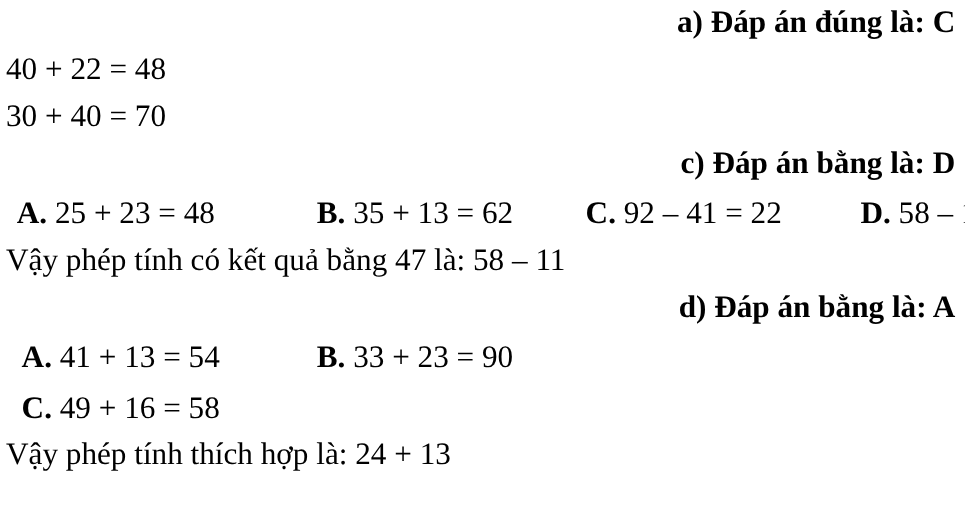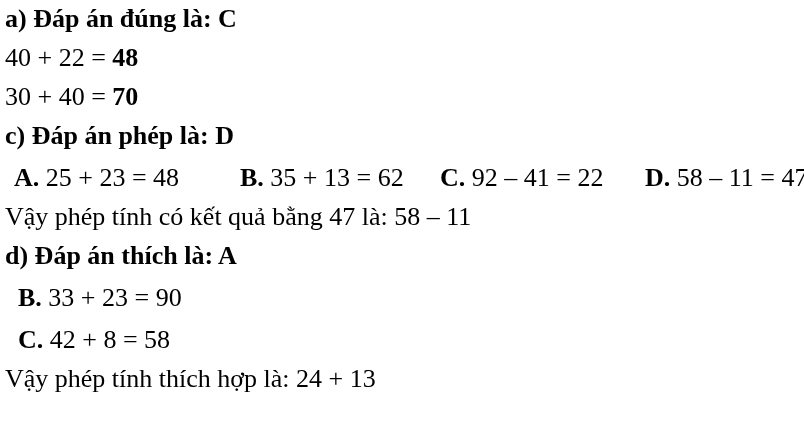--- a/index.html
+++ b/index.html
@@ -19,32 +19,34 @@
     padding: 6px 8px 0 5px;
     box-sizing: border-box;
   }
   .line {
     margin: 0 0 13px 0;
     line-height: 26px;
     white-space: nowrap;
   }
   .heading {
     font-weight: bold;
+    text-align: right;
   }
   .result {
-    font-weight: bold;
+    font-weight: normal;
   }
   .opt-label {
     font-weight: bold;
   }
   .options-row {
     display: grid;
     margin: 16px 0 13px 0;
     line-height: 26px;
     white-space: nowrap;
+    gap: 24px;
   }
   .options-4 {
     padding-left: 9px;
     grid-template-columns: 226px 200px 205px auto;
   }
   .options-2 {
     padding-left: 13px;
     grid-template-columns: 222px auto;
   }
   .option {
@@ -54,31 +56,32 @@
 </head>
 <body>
 
 <div class="doc">
 
   <p class="line heading">a) Đáp án đúng là: C</p>
   <p class="line"><span>40 + 22 = </span><span class="result">48</span></p>
 
   <p class="line"><span>30 + 40 = </span><span class="result">70</span></p>
 
-  <p class="line heading">c) Đáp án phép là: D</p>
+  <p class="line heading">c) Đáp án bằng là: D</p>
   <div class="options-row options-4">
     <span class="option"><span class="opt-label">A.</span> <span>25 + 23 = 48</span></span>
     <span class="option"><span class="opt-label">B.</span> <span>35 + 13 = 62</span></span>
     <span class="option"><span class="opt-label">C.</span> <span>92 – 41 = 22</span></span>
     <span class="option"><span class="opt-label">D.</span> <span>58 – 11 = 47</span></span>
   </div>
   <p class="line">Vậy phép tính có kết quả bằng 47 là: 58 – 11</p>
 
-  <p class="line heading">d) Đáp án thích là: A</p>
+  <p class="line heading">d) Đáp án bằng là: A</p>
   <div class="options-row options-2">
+    <span class="option"><span class="opt-label">A.</span> <span>41 + 13 = 54</span></span>
     <span class="option"><span class="opt-label">B.</span> <span>33 + 23 = 90</span></span>
   </div>
   <div class="options-row options-2">
-    <span class="option"><span class="opt-label">C.</span> <span>42 + 8 = 58</span></span>
+    <span class="option"><span class="opt-label">C.</span> <span>49 + 16 = 58</span></span>
   </div>
   <p class="line">Vậy phép tính thích hợp là: 24 + 13</p>
 
 </div>
 
 </body></html>

